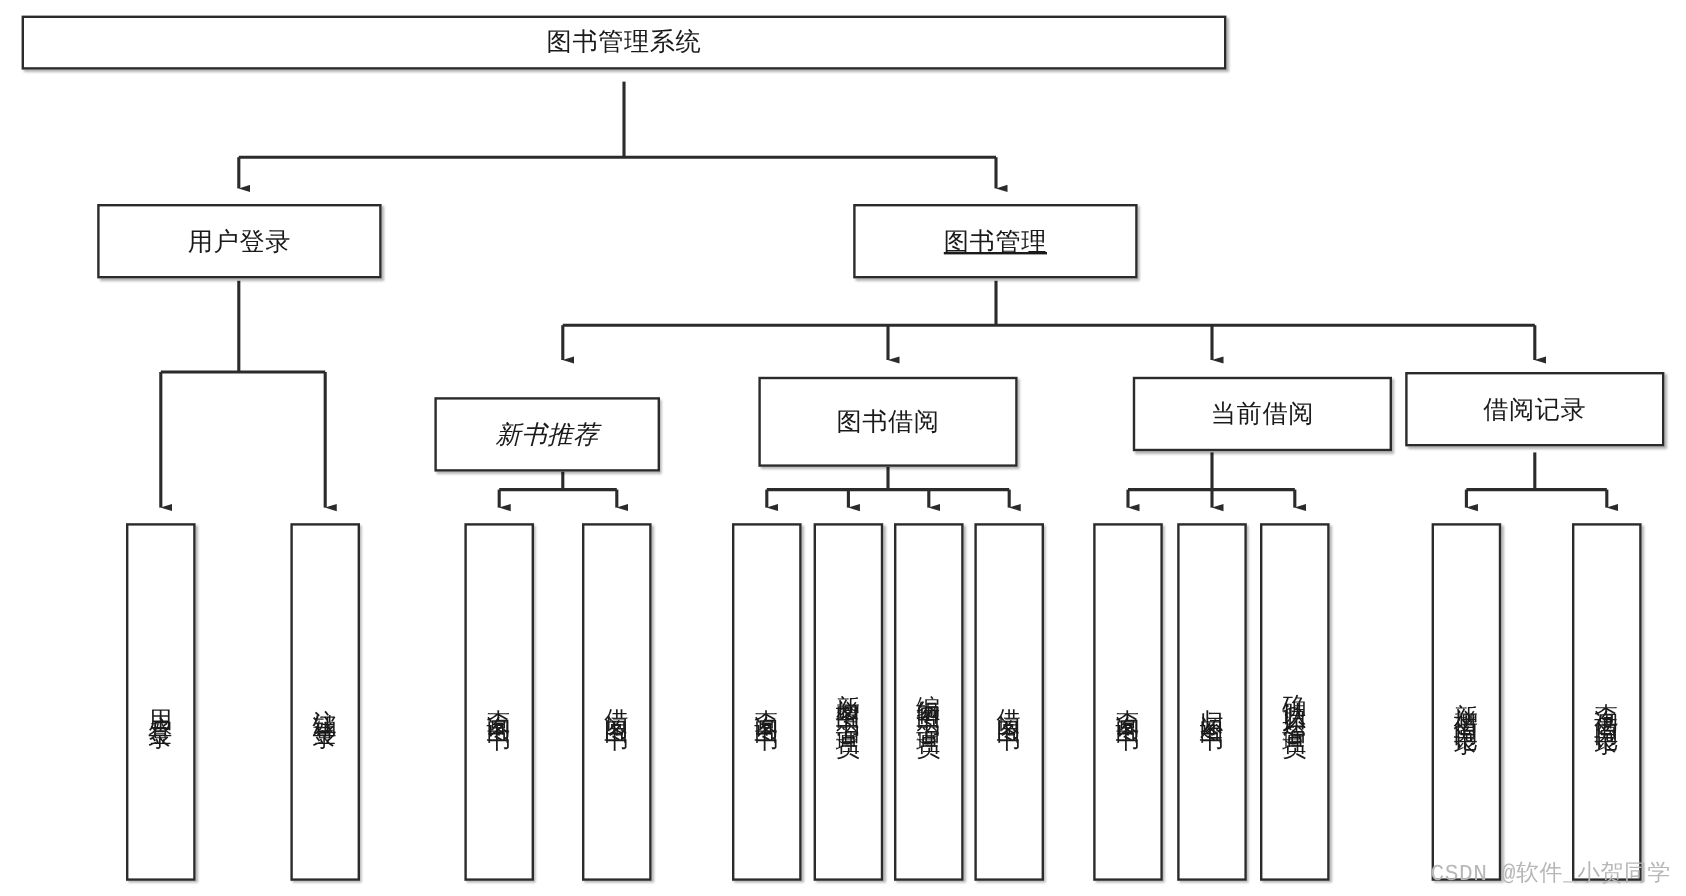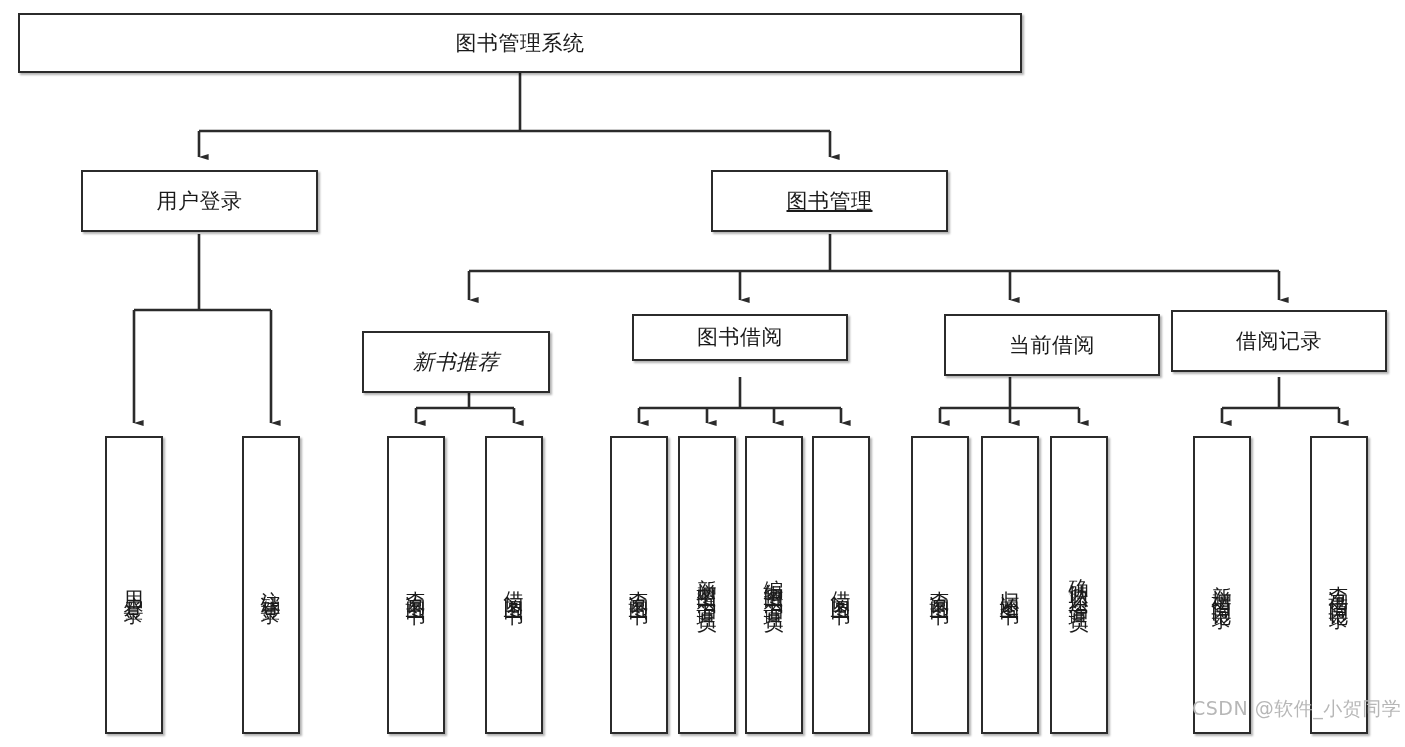--- a/index.html
+++ b/index.html
@@ -114,35 +114,35 @@
       <path d="M1010,408 L1010,423" marker-end="url(#arw)"></path>
       <path d="M1079,408 L1079,423" marker-end="url(#arw)"></path>
 
       <path d="M1279,377 L1279,408"></path>
       <path d="M1222,408 L1339,408"></path>
       <path d="M1222,408 L1222,423" marker-end="url(#arw)"></path>
       <path d="M1339,408 L1339,423" marker-end="url(#arw)"></path>
     </g>
   </svg>
 
-  <div class="node" style="left:18px; top:13px; width:1004px; height:60px;justify-content:center;">
+  <div class="node" style="left:18px; top:13px; width:1004px; height:45px;justify-content:center;">
     <span class="lbl">图书管理系统</span>
   </div>
 
   <div class="node" style="left:81px; top:170px; width:237px; height:62px;">
     <span class="lbl">用户登录</span>
   </div>
   <div class="node" style="left:711px; top:170px; width:237px; height:62px;text-decoration:underline;">
     <span class="lbl">图书管理</span>
   </div>
 
   <div class="node" style="left:362px; top:331px; width:188px; height:62px;font-style:italic;">
     <span class="lbl">新书推荐</span>
   </div>
-  <div class="node" style="left:632px; top:314px; width:216px; height:47px;">
+  <div class="node" style="left:632px; top:314px; width:216px; height:75px;">
     <span class="lbl">图书借阅</span>
   </div>
   <div class="node" style="left:902px; top:314px; width:216px; height:62px;margin-left:42px;">
     <span class="lbl">当前借阅</span>
   </div>
   <div class="node" style="left:1171px; top:310px; width:216px; height:62px;">
     <span class="lbl">借阅记录</span>
   </div>
 
   <div class="node vert" style="left:105px; top:436px; width:58px; height:298px;">
@@ -182,15 +182,15 @@
     <span class="lbl">确认归还（管理员）</span>
   </div>
 
   <div class="node vert" style="left:1193px; top:436px; width:58px; height:298px;">
     <span class="lbl">新增借阅记录</span>
   </div>
   <div class="node vert" style="left:1310px; top:436px; width:58px; height:298px;">
     <span class="lbl">查询借阅记录</span>
   </div>
 
-  <div class="watermark" style="left:1192px; top:696px;">CSDN @软件_小贺同学</div>
+  <div class="watermark" style="left:1192px; top:714px;font-family:Liberation Mono, monospace;">CSDN @软件_小贺同学</div>
 
 </div>
 
 </body></html>

